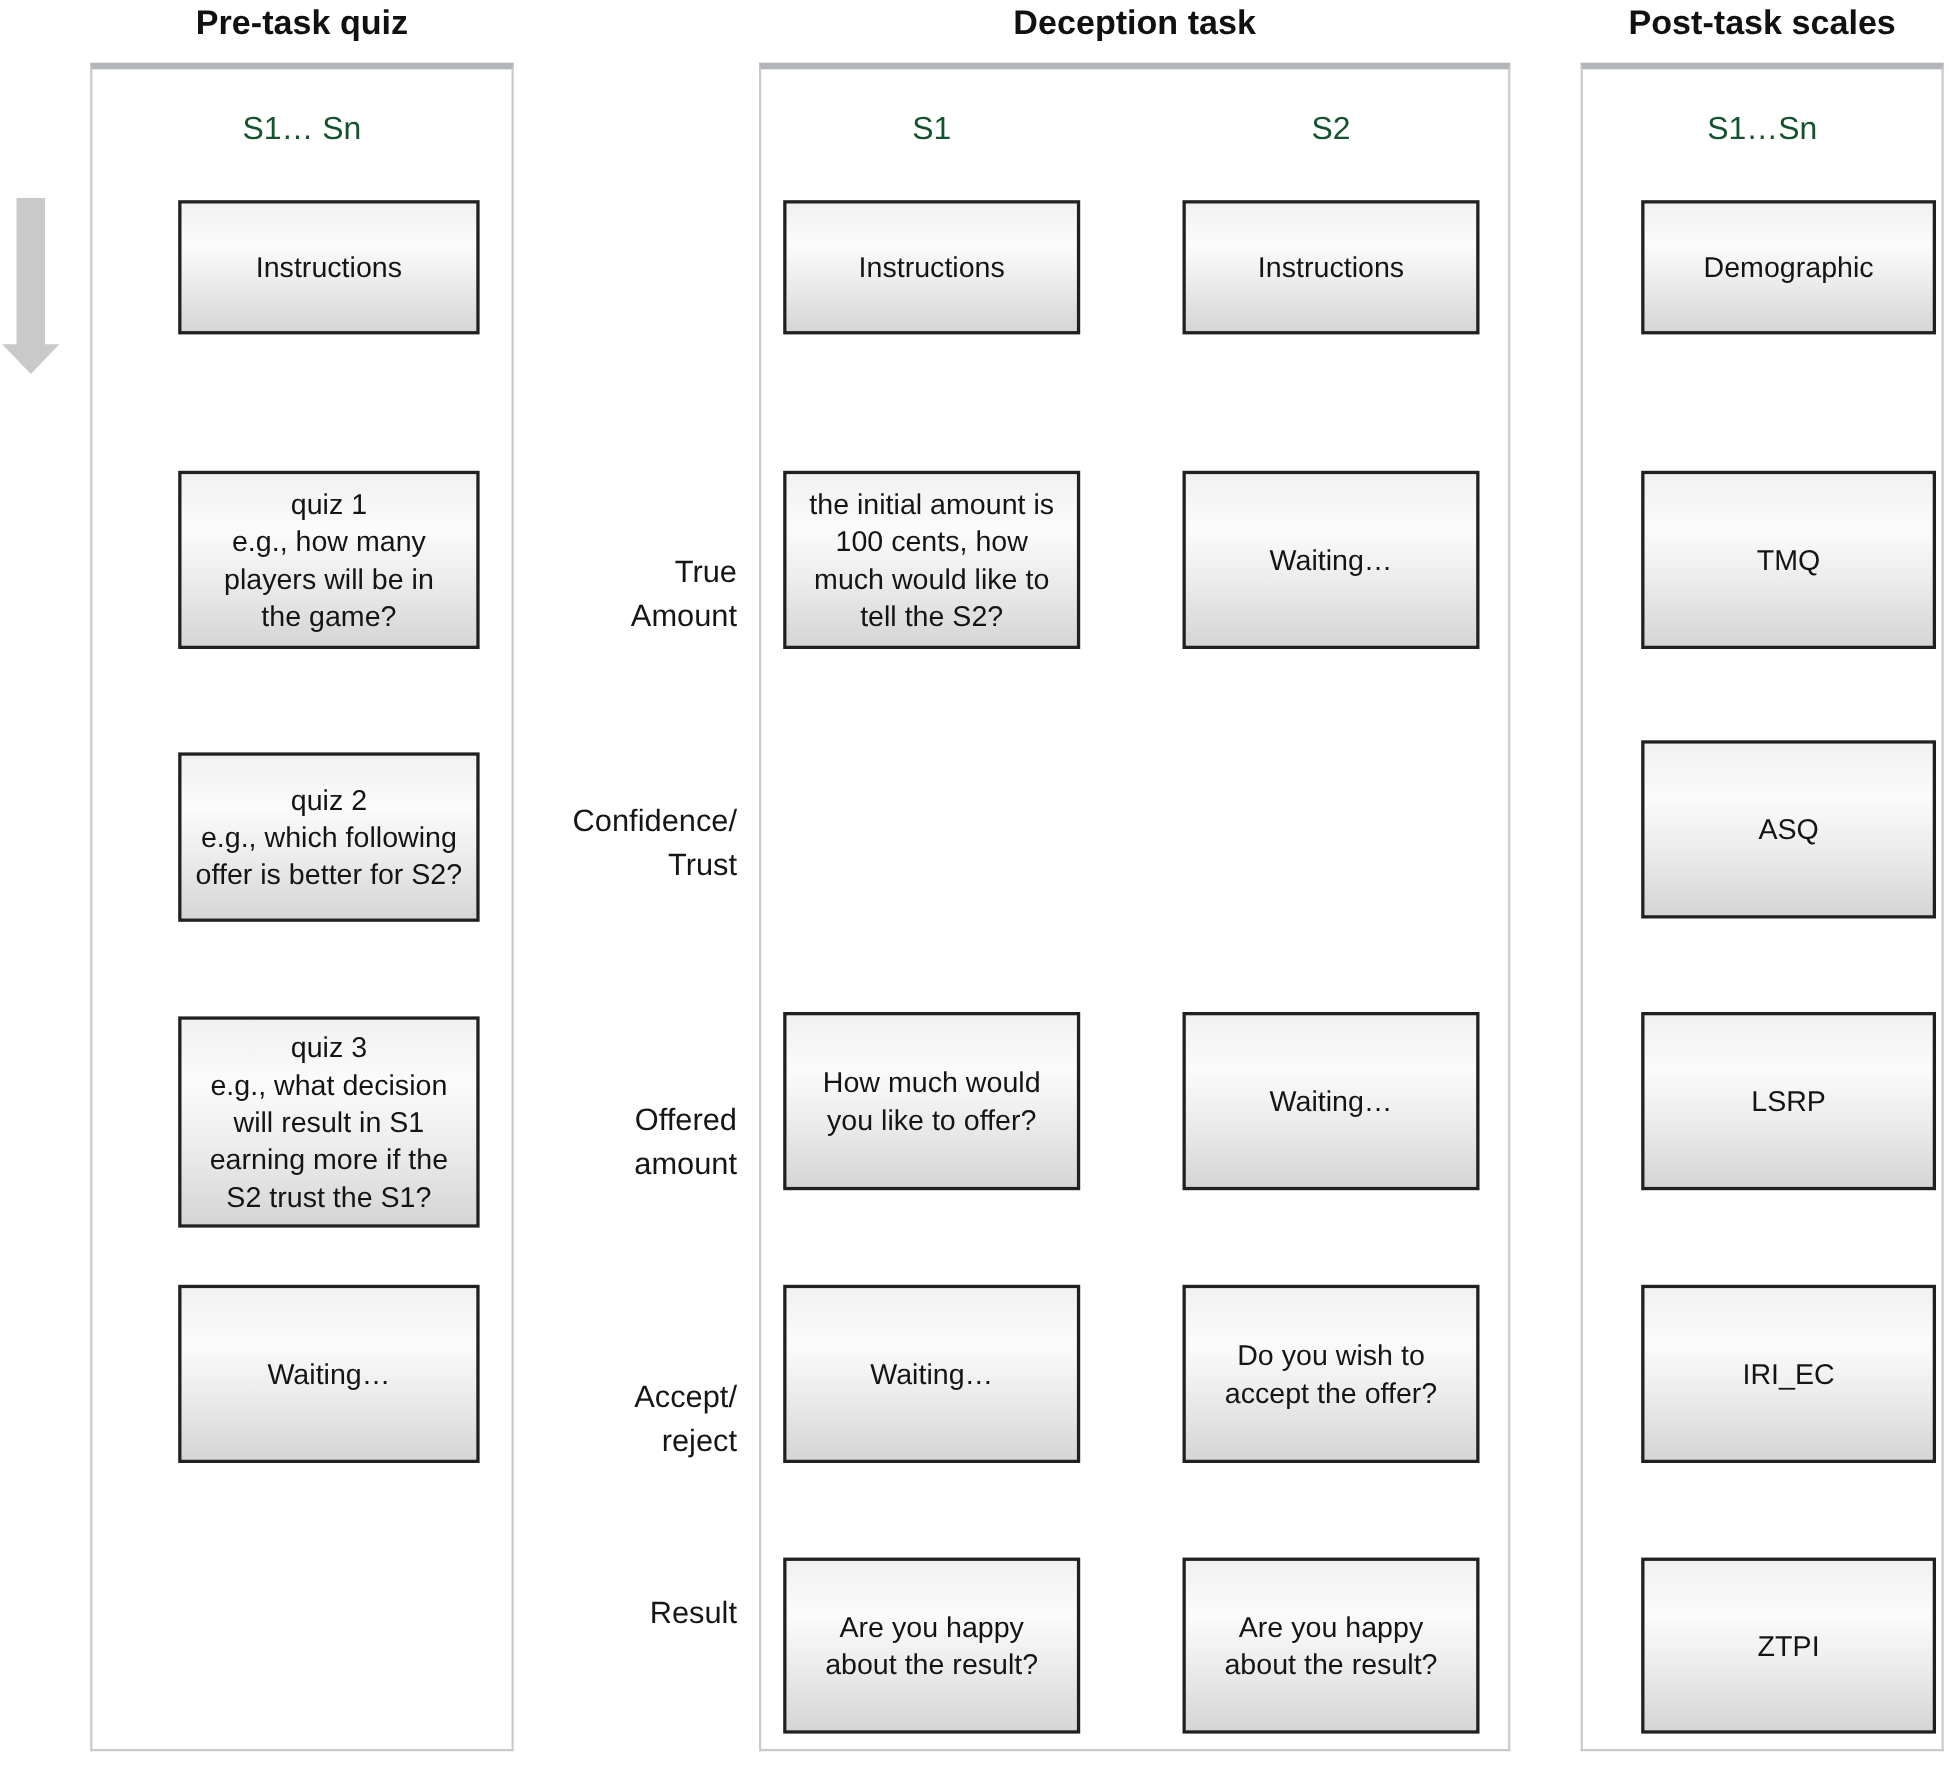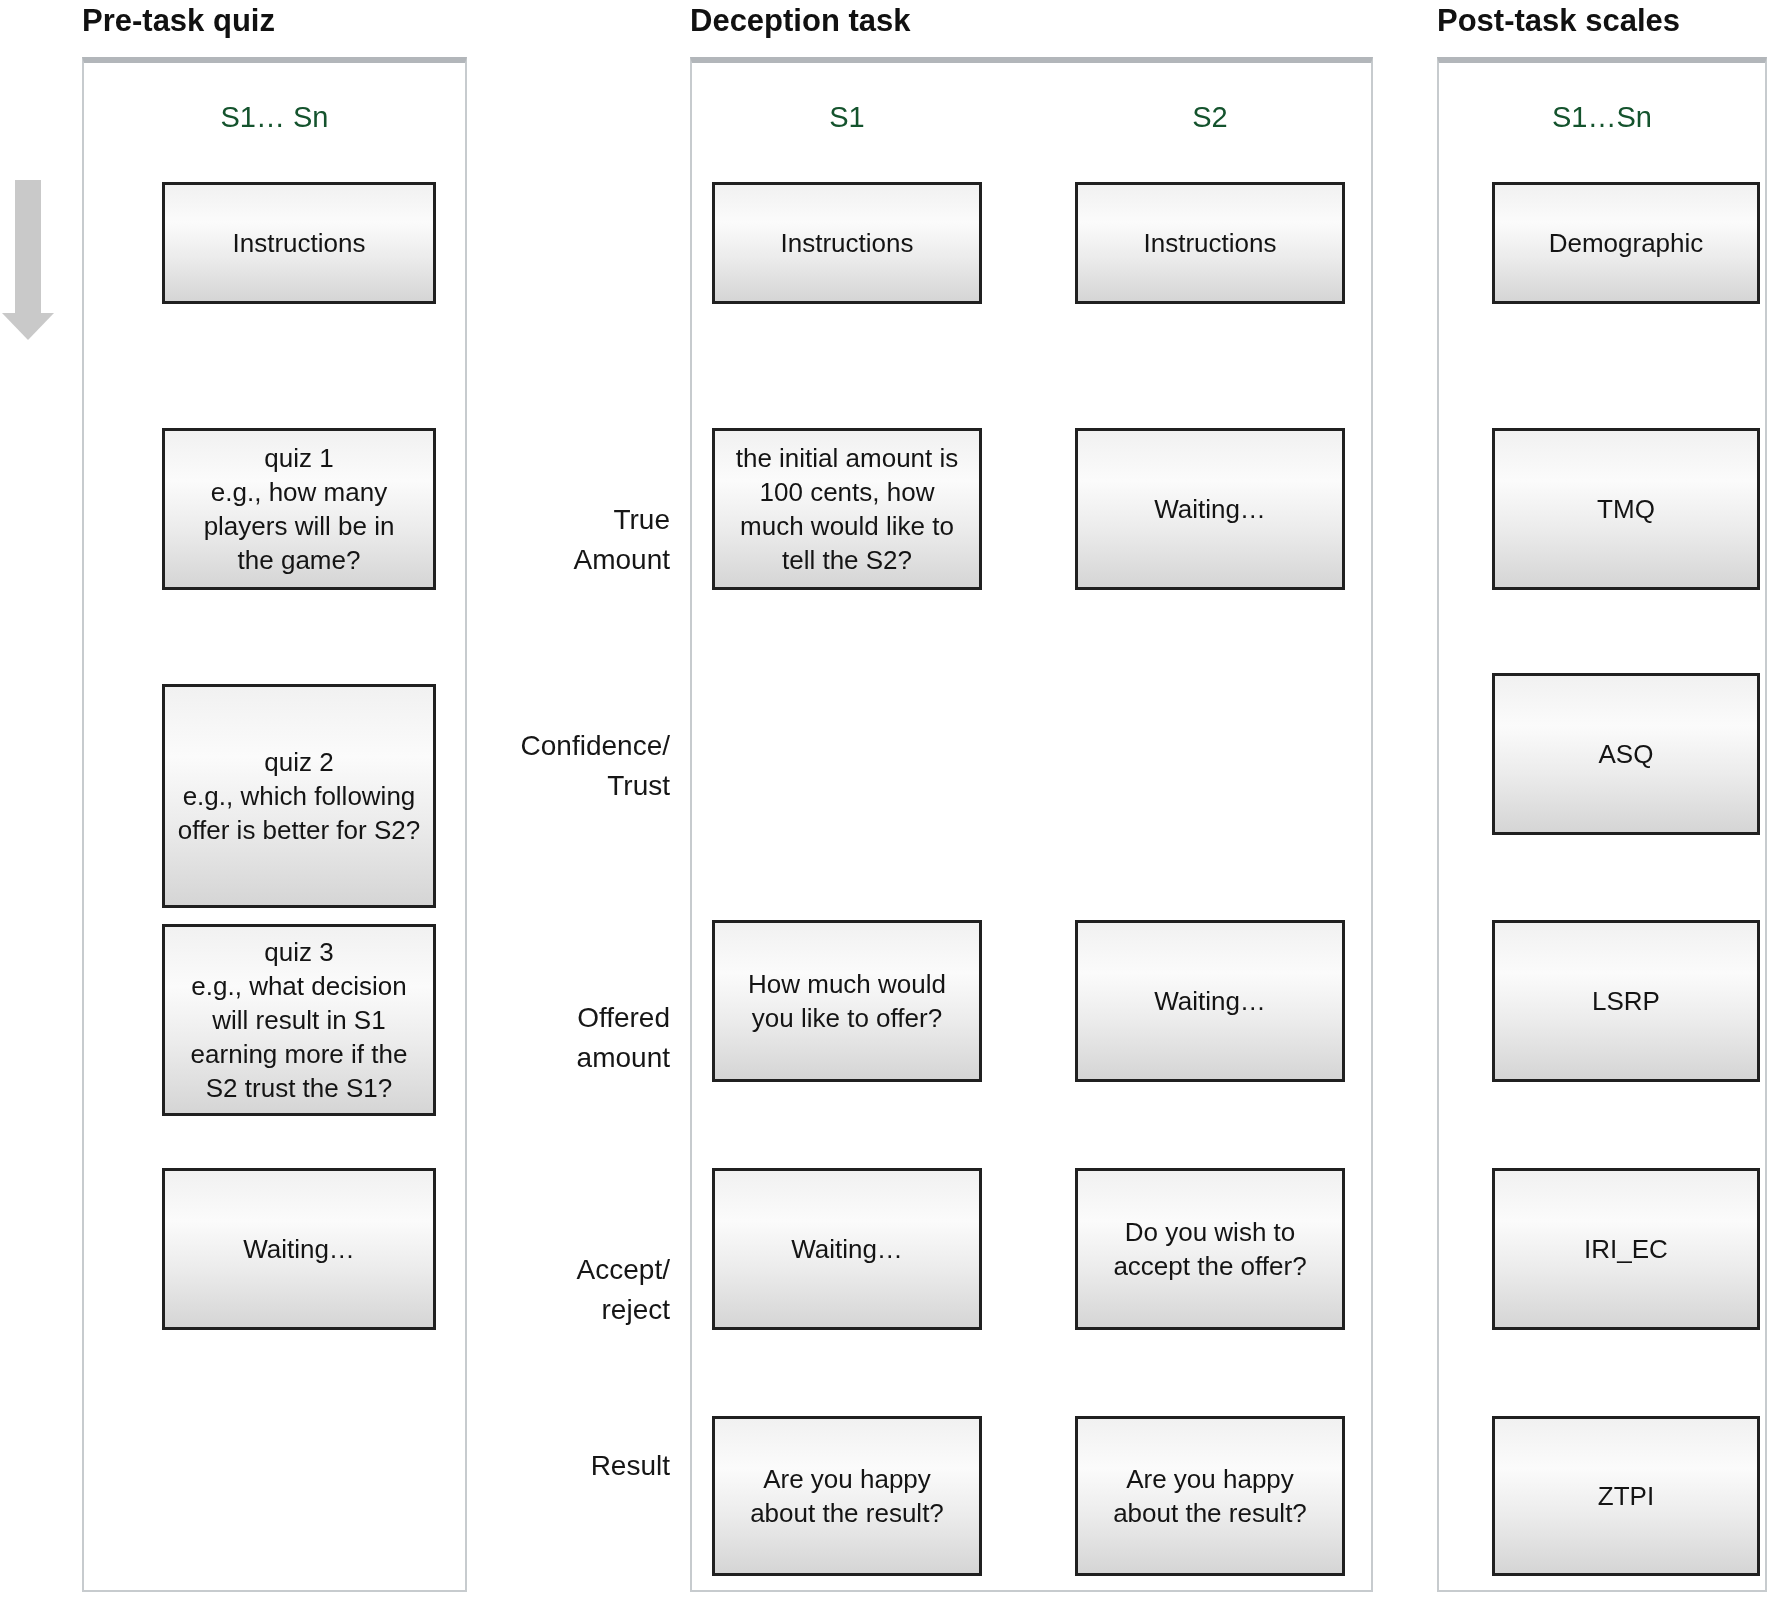--- a/index.html
+++ b/index.html
@@ -7,21 +7,21 @@
     position:relative;
     width:1772px;height:1607px;
     background:#ffffff;
     font-family:"Liberation Sans", sans-serif;
     color:#1a1a1a;
     overflow:hidden;
   }
   .title{
     position:absolute;top:0;height:46px;
     font-size:31px;font-weight:bold;color:#111;
-    text-align:left;line-height:42px;
+    text-align:center;line-height:42px;
   }
   .t-left{left:82px;width:385px;}
   .t-mid{left:690px;width:683px;}
   .t-right{left:1437px;width:330px;}
 
   .panel{
     position:absolute;top:57px;height:1535px;
     background:#ffffff;
     border:2px solid #c7cbce;
     border-top:6px solid #b2b6ba;
@@ -55,21 +55,21 @@
   .col-pre{left:162px;width:274px;}
   .col-s1{left:712px;width:270px;}
   .col-s2{left:1075px;width:270px;}
   .col-post{left:1492px;width:268px;}
   .r1{top:182px;height:122px;}
   .r2{top:428px;height:162px;}
   .r3{top:673px;height:162px;}
   .r4{top:920px;height:162px;}
   .r5{top:1168px;height:162px;}
   .r6{top:1416px;height:160px;}
-  .pre-r3{top:684px;height:224px;}
+  .pre-r3{top:684px;height:154px;}
   .pre-r4{top:924px;height:192px;}
 
   .rowlabel{
     position:absolute;left:465px;width:205px;
     text-align:right;
     font-size:28px;line-height:40px;
     white-space:pre-line;color:#161616;
   }
   .lbl-true{top:500px;}
   .lbl-conf{top:726px;}

